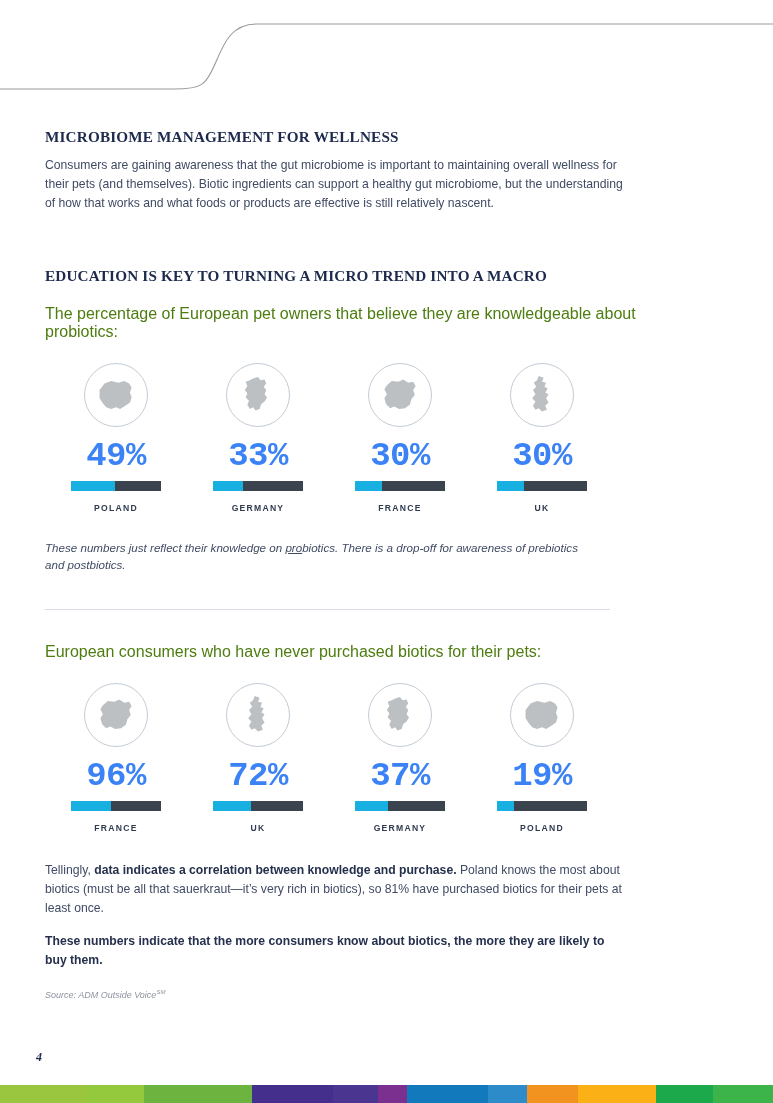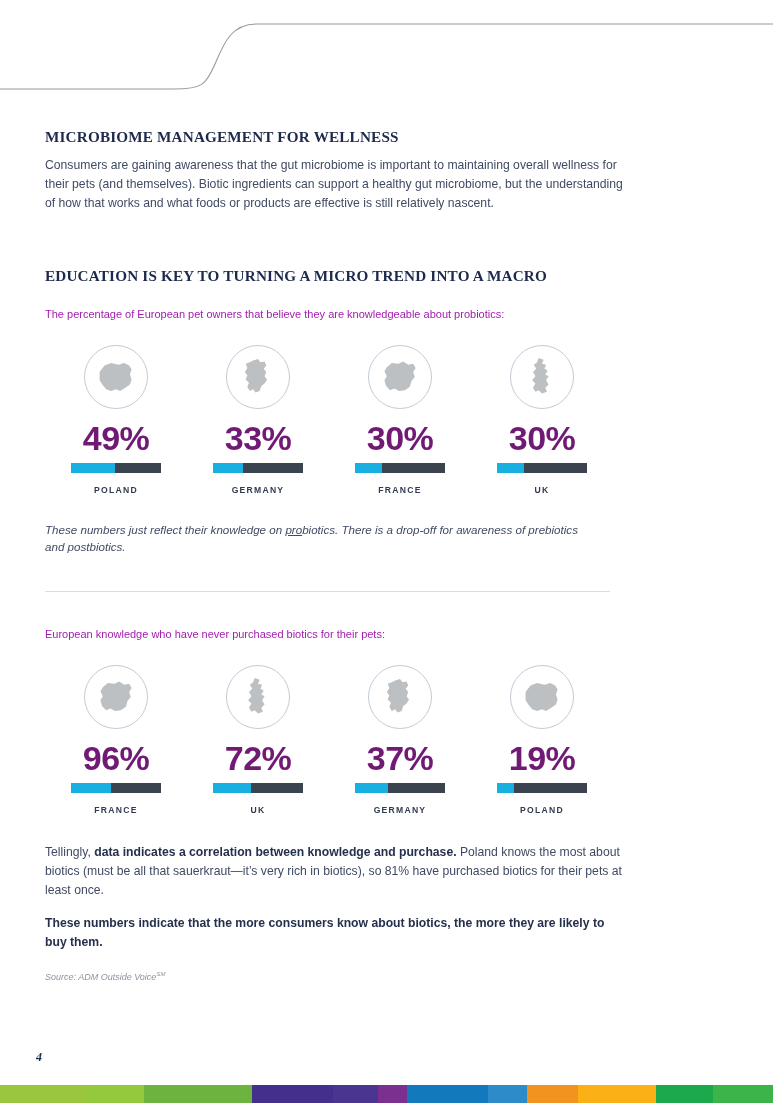--- a/index.html
+++ b/index.html
@@ -48,23 +48,23 @@
     line-height: 19.2px;
     color: #3f4a63;
     max-width: 582px;
   }
   p.body-text b { color: #25304d; font-weight: bold; }
 
   .spacer-lg { height: 53px; }
   .spacer-sm { height: 10px; }
 
   p.lede {
-    font-size: 11px;
+    font-size: 16px;
     line-height: 18px;
-    color: #a21caf;
+    color: #4d7c0f;
   }
 
   
   .stat-row {
     display: flex;
     width: 570px;
     margin-top: 22px;
   }
   .stat {
     width: 142px;
@@ -77,25 +77,25 @@
     height: 64px;
     border-radius: 50%;
     border: 1.3px solid #c3ccd6;
     display: flex;
     align-items: center;
     justify-content: center;
     background: #ffffff;
   }
   .map-circle svg { display: block; }
   .pct {
-    font-family: Liberation Sans, sans-serif;
+    font-family: Liberation Mono, monospace;
     font-weight: bold;
     font-size: 34px;
     line-height: 36px;
-    color: #701a75;
+    color: #3b82f6;
     letter-spacing: -.5px;
     margin-top: 11px;
   }
   .bar {
     position: relative;
     width: 90px;
     height: 10px;
     background: #3b444e;
     margin-top: 7px;
     overflow: hidden;
@@ -235,21 +235,21 @@
     <div style="height:26px"></div>
 
     <p class="note">
       <span>These numbers just reflect their knowledge on </span><u>pro</u><span>biotics. There is a drop-off for awareness of prebiotics and postbiotics.</span>
     </p>
 
     <div style="height:35px"></div>
     <hr class="divider">
     <div style="height:33px"></div>
 
-    <p class="lede">European knowledge who have never purchased biotics for their pets:</p>
+    <p class="lede">European consumers who have never purchased biotics for their pets:</p>
 
     <div class="stat-row" id="stat-row-2">
         <div class="stat">
           <div class="map-circle">
             <svg width="46" height="46" viewBox="0 0 56 56">
               <path d="M12 16 L18 11 L26 12 L32 9 L38 13 L44 12 L47 17 L44 22 L46 28 L42 33 L40 40 L34 44 L27 45 L21 42 L16 44 L11 39 L9 32 L12 27 L9 21 Z" fill="#bcc0c3"></path>
             </svg>
           </div>
           <div class="pct">96%</div>
           <div class="bar">

